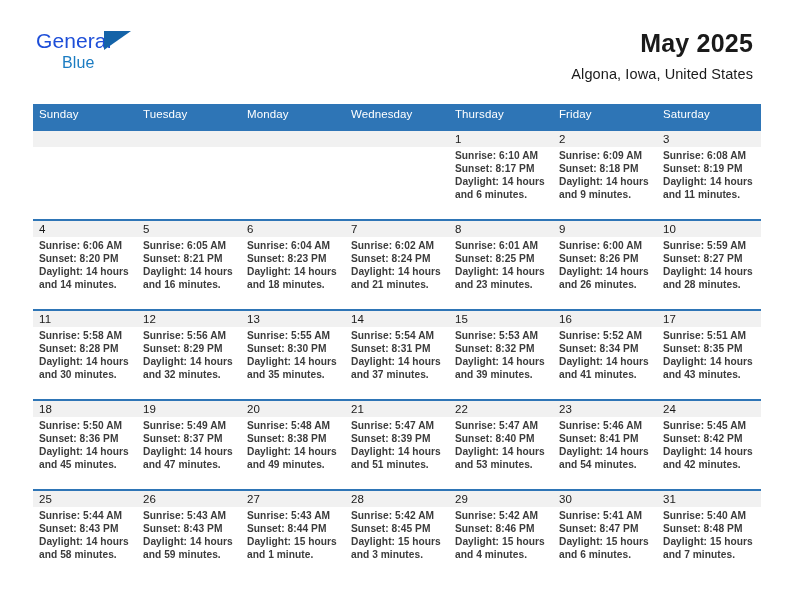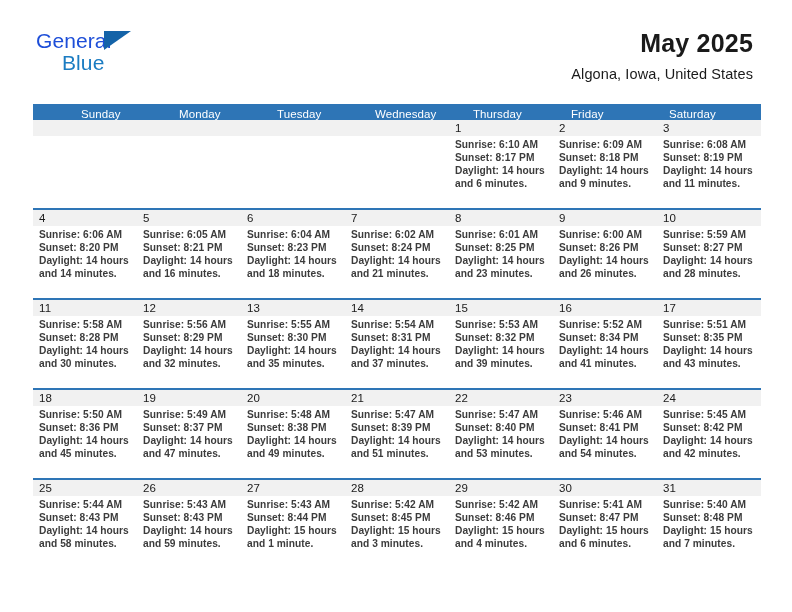--- a/index.html
+++ b/index.html
@@ -32,21 +32,21 @@
     height: 48px;
   }
   .brand-general {
     font-size: 21px;
     color: #1d4ed8;
     letter-spacing: 0.1px;
     line-height: 21px;
     display: block;
   }
   .brand-blue {
-    font-size: 21px;
+    font-size: 16px;
     color: #1b7cc2;
     letter-spacing: 0.1px;
     line-height: 21px;
     display: block;
     margin-left: 26px;
     margin-top: 1px;
   }
   .brand-triangle {
     position: absolute;
     left: 68px;
@@ -83,22 +83,21 @@
   .calendar {
     position: absolute;
     left: 33px;
     top: 104px;
     width: 728px;
   }
 
   .weekday-row {
     display: flex;
     background: #2e75b6;
-    height: 16px;
-    padding-left: 42px;
+    height: 27px;
   }
   .weekday-cell {
     flex: 1 1 0;
     color: #ffffff;
     font-size: 11.5px;
     line-height: 21px;
     padding-left: 6px;
     box-sizing: border-box;
     letter-spacing: 0.1px;
   }
@@ -165,22 +164,22 @@
   <div class="title-block">
     <h1 class="cal-title">May 2025</h1>
     <div class="cal-subtitle">Algona, Iowa, United States</div>
   </div>
 
 </div>
 
 <div class="calendar">
   <div class="weekday-row">
       <div class="weekday-cell">Sunday</div>
+      <div class="weekday-cell">Tuesday</div>
       <div class="weekday-cell">Monday</div>
-      <div class="weekday-cell">Tuesday</div>
       <div class="weekday-cell">Wednesday</div>
       <div class="weekday-cell">Thursday</div>
       <div class="weekday-cell">Friday</div>
       <div class="weekday-cell">Saturday</div>
     </div>
   <div id="weeks-container">
       <div class="week-row first">
         <div class="daynum-band"></div>
         <div class="day-cell empty">
           <div class="day-num"></div>

